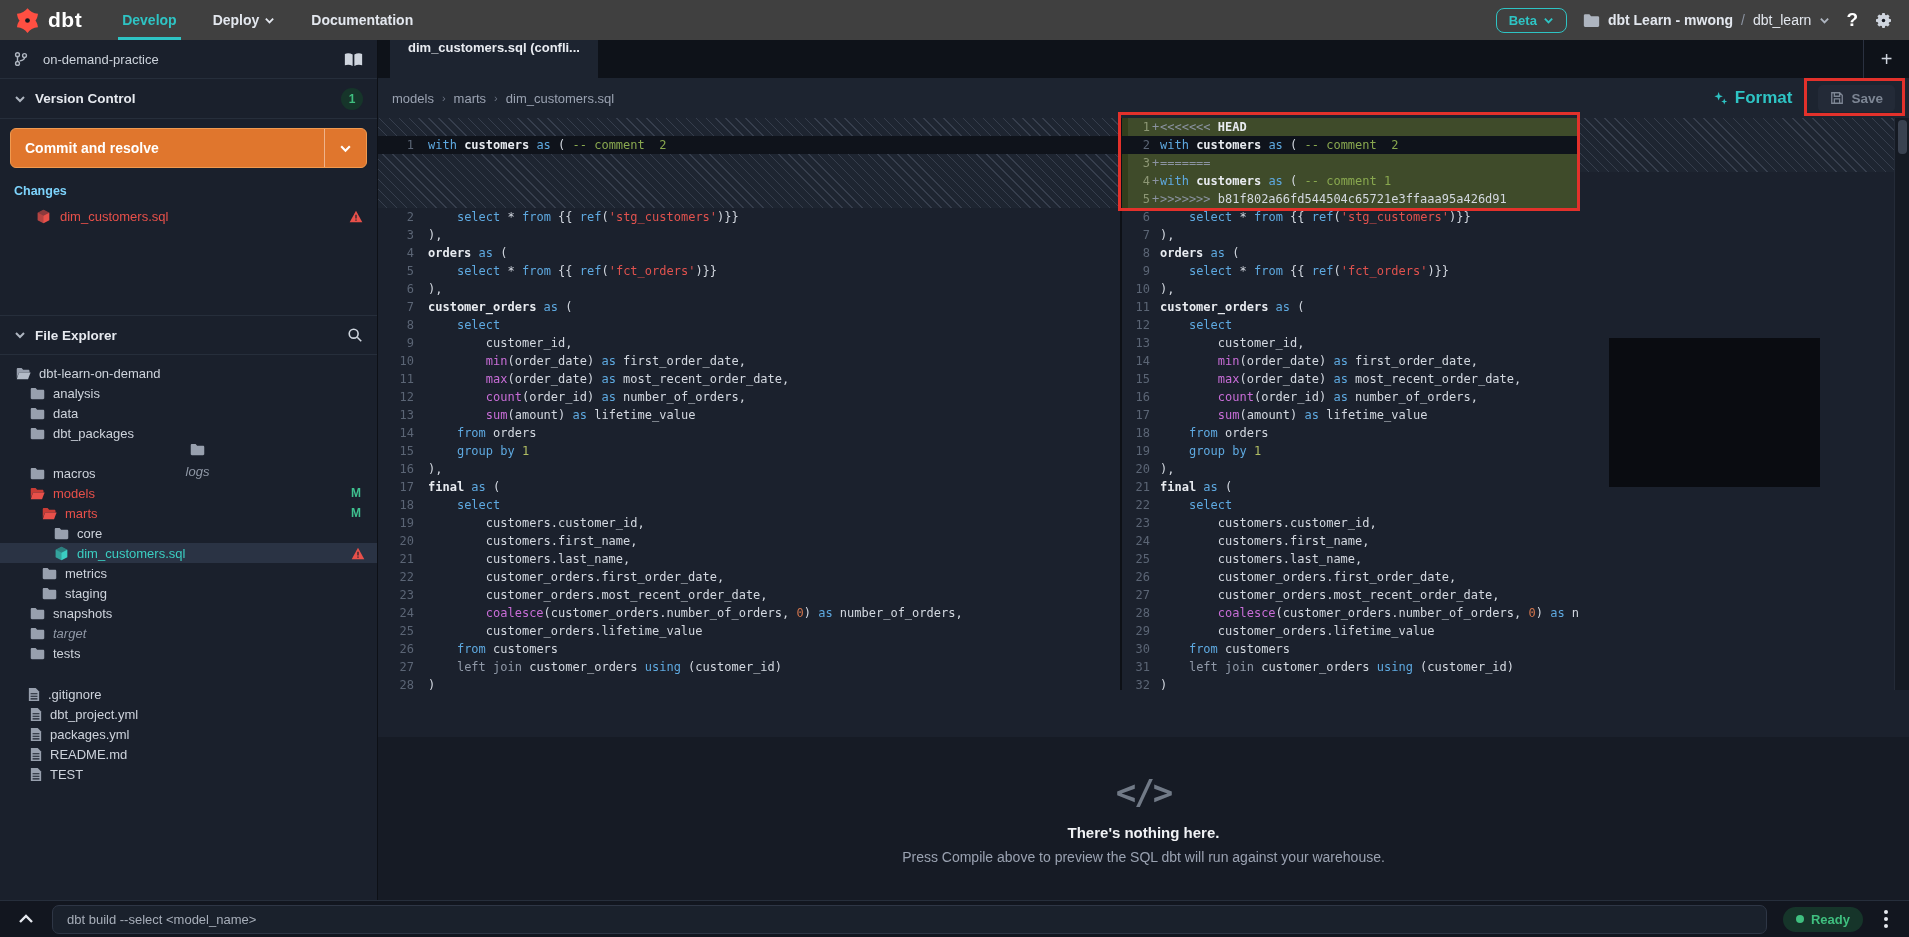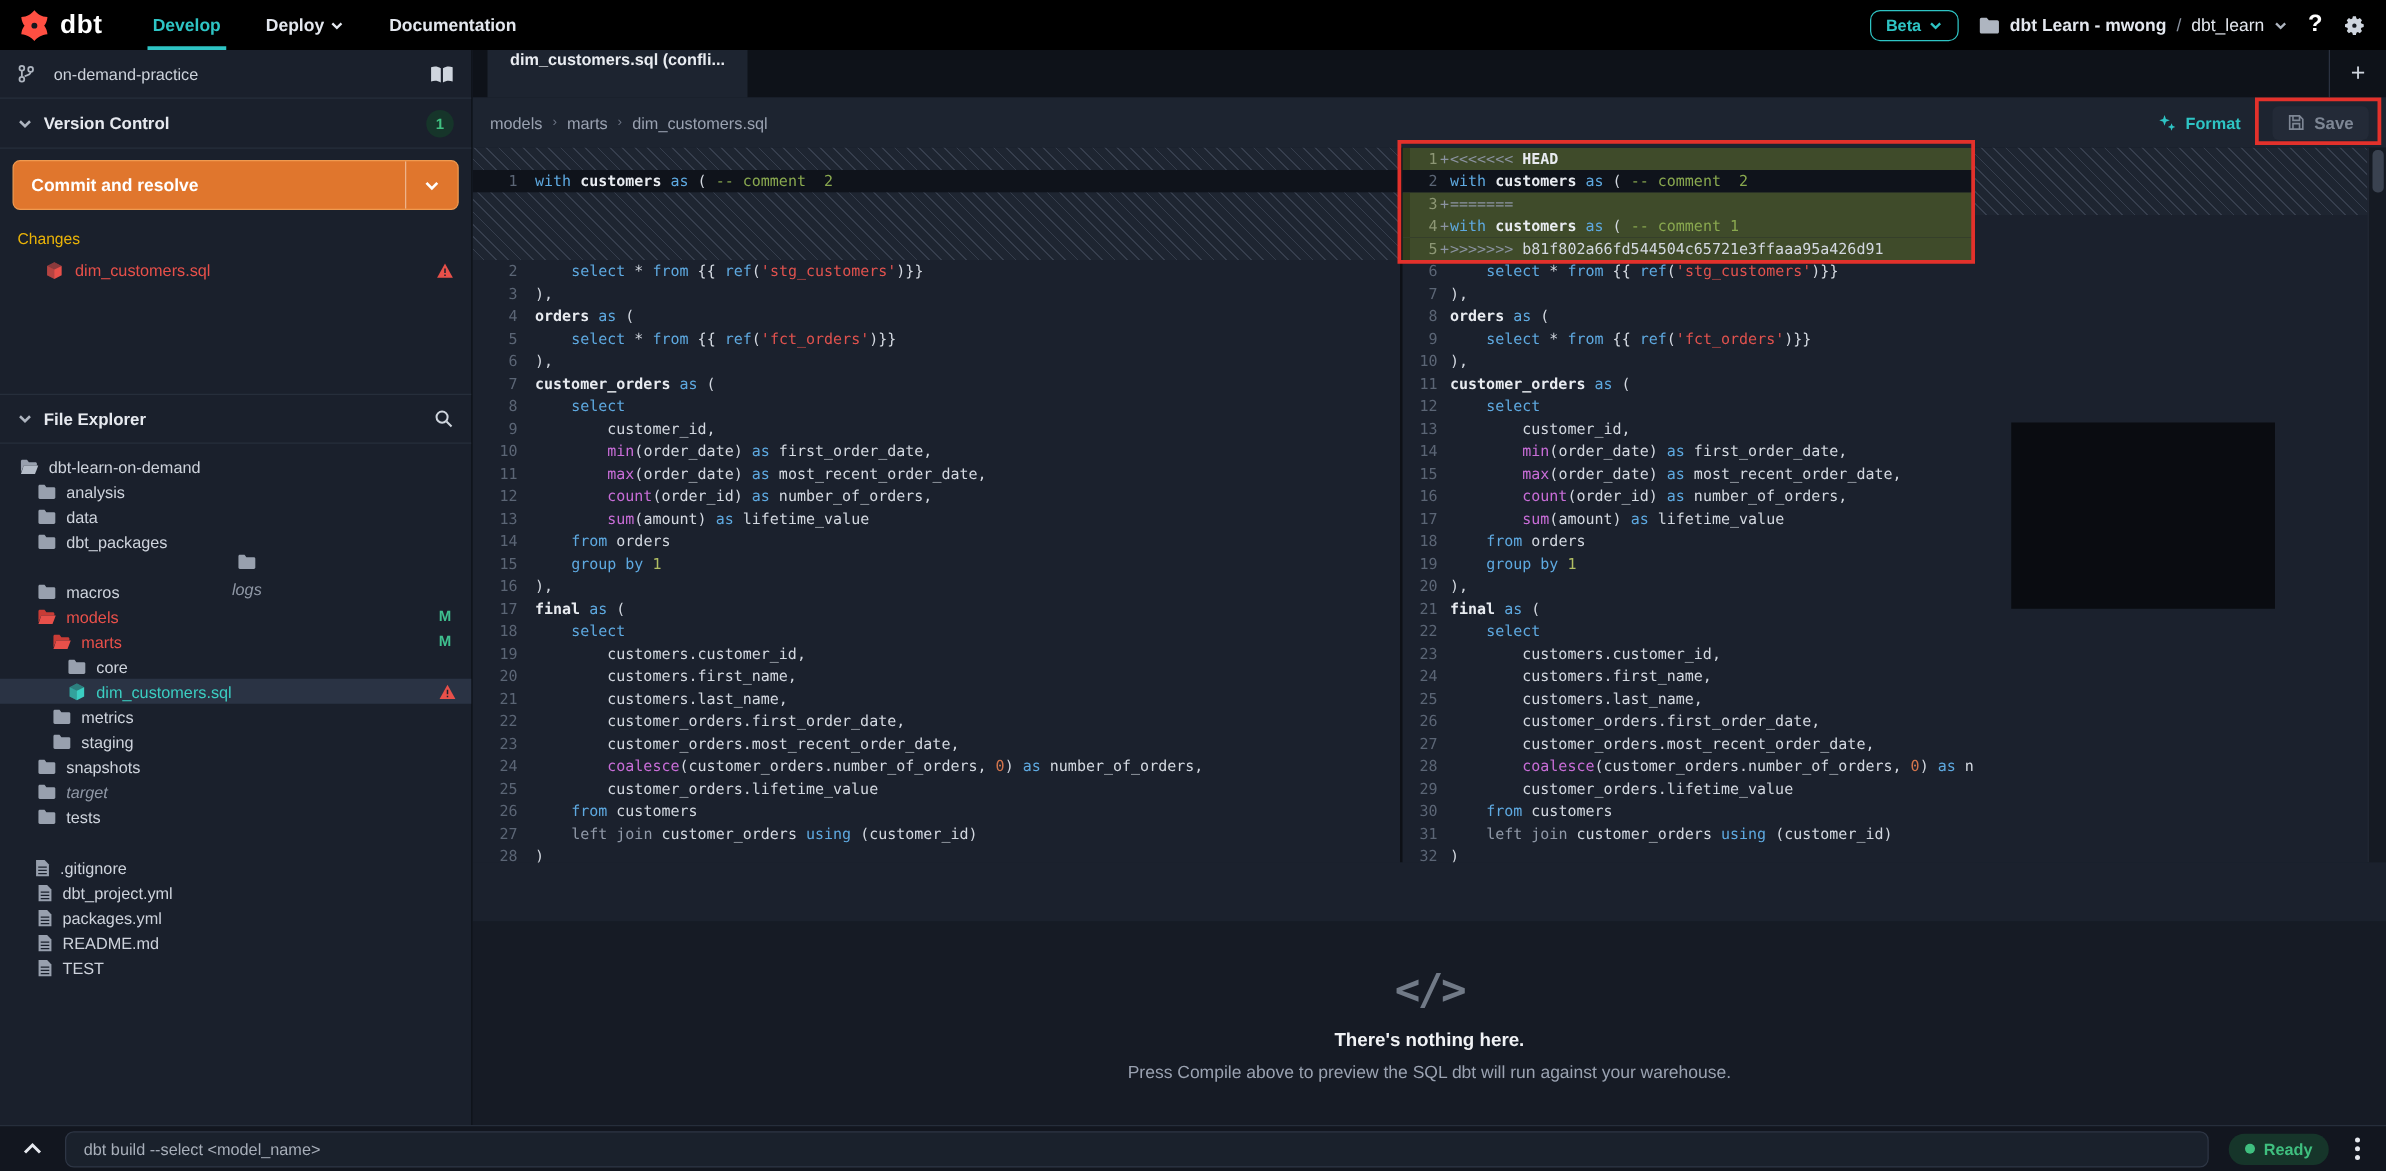--- a/index.html
+++ b/index.html
@@ -5,21 +5,21 @@
   * { margin:0; padding:0; box-sizing:border-box; }
   html,body { background:#0d1016; }
   #app {
     position:relative; width:1909px; height:937px; overflow:hidden;
     background:#141a24; font-family:"Liberation Sans",sans-serif; color:#dfe3e9;
     font-size:13px;
   }
   svg { display:block; }
 
   
-  .topnav { position:absolute; top:0; left:0; right:0; height:40px; background:#000000;
+  .topnav { position:absolute; top:0; left:0; right:0; height:40px; background:#404040;
     display:flex; align-items:stretch; z-index:30; }
   .brand { display:flex; align-items:center; gap:7px; padding:0 22px 0 14px; }
   .brand-word { font-size:21px; font-weight:bold; color:#fff; letter-spacing:.5px; }
   .navitem { display:flex; align-items:center; gap:5px; padding:0 18px; font-size:14px;
     font-weight:bold; color:#e3e7ee; position:relative; cursor:pointer; }
   .navitem.active { color:#2ec4c4; }
   .navitem.active::after { content:""; position:absolute; left:14px; right:14px; bottom:0;
     height:3px; background:#2ec4c4; }
   .nav-right { margin-left:auto; display:flex; align-items:center; gap:16px; padding-right:16px; }
   .beta-pill { display:flex; align-items:center; gap:6px; border:1.5px solid #2ec4c4; color:#2ec4c4;
@@ -40,21 +40,21 @@
   .sec-head .grow { flex:1; }
   .vc-badge { width:22px; height:22px; border-radius:50%; background:#16352a; color:#3fbf7f;
     font-size:12px; font-weight:bold; display:flex; align-items:center; justify-content:center; }
   .commit-wrap { padding:9px 10px 0 10px; }
   .commit-btn { display:flex; height:40px; background:#e0762d; border:1px solid #f09a50;
     border-radius:6px; overflow:hidden; cursor:pointer; }
   .commit-main { flex:1; display:flex; align-items:center; padding:0 14px; color:#fff;
     font-weight:bold; font-size:14px; }
   .commit-caret { width:42px; display:flex; align-items:center; justify-content:center;
     border-left:1px solid rgba(255,255,255,.45); color:#fff; }
-  .changes-label { padding:16px 14px 6px 14px; font-size:12.5px; font-weight:normal; color:#eab308; }
+  .changes-label { padding:16px 14px 6px 14px; font-size:12.5px; font-weight:bold; color:#7dd3fc; }
   .changed-row { display:flex; align-items:center; gap:9px; padding:5px 14px 5px 36px;
     color:#e8504a; font-size:13px; cursor:pointer; }
   .changed-row .grow { flex:1; }
   .fe-gap { height:86px; }
   .tree { padding-top:8px; }
   .tree-row { height:20px; display:flex; align-items:center; gap:8px; font-size:13px;
     color:#ced3dc; padding-right:12px; cursor:pointer; }
   .tree-row .lbl { white-space:nowrap; }
   .tree-row.italic .lbl { font-style:italic; color:#8f97a5; }
   .tree-row.red { color:#e8504a; }
@@ -72,21 +72,21 @@
     gap:10px; padding:0 12px; font-size:13px; color:#e9ecf1; font-weight:bold; cursor:pointer;flex-direction:column; }
   .tab .x { color:#9aa2b1; font-weight:normal; font-size:14px; cursor:pointer; }
   .tab .grow { flex:1; }
   .tab-plus { margin-left:auto; width:46px; display:flex; align-items:center; justify-content:center;
     color:#cfd5de; font-size:20px; border-left:1px solid #2a3140; cursor:pointer; }
   .toolbar { position:absolute; top:38px; left:0; right:0; height:40px; background:#1d2430;
     display:flex; align-items:center; padding:0 14px; }
   .crumbs { display:flex; align-items:center; gap:8px; color:#9aa2b1; font-size:13px; }
   .crumbs .chev { color:#6b7383; font-size:11px; }
   .tool-right { margin-left:auto; display:flex; align-items:center; gap:26px; }
-  .format-btn { display:flex; align-items:center; gap:7px; color:#2ec4c4; font-size:13px;
+  .format-btn { display:flex; align-items:center; gap:7px; color:#2ec4c4; font-size:17px;
     font-weight:bold; cursor:pointer; }
   .save-btn { display:flex; align-items:center; gap:7px; color:#7d8694; font-size:13.5px;
     font-weight:bold; padding:6px 12px; border-radius:5px; background:#232a37; cursor:default; }
 
   
   .code-area { position:absolute; top:78px; left:0; right:0; height:572px; display:flex;
     overflow:hidden; background:#1b212d; }
   .pane { overflow:hidden; font-family:"DejaVu Sans Mono","Liberation Mono",monospace;
     font-size:12px; }
   .pane-left { width:742px; }

